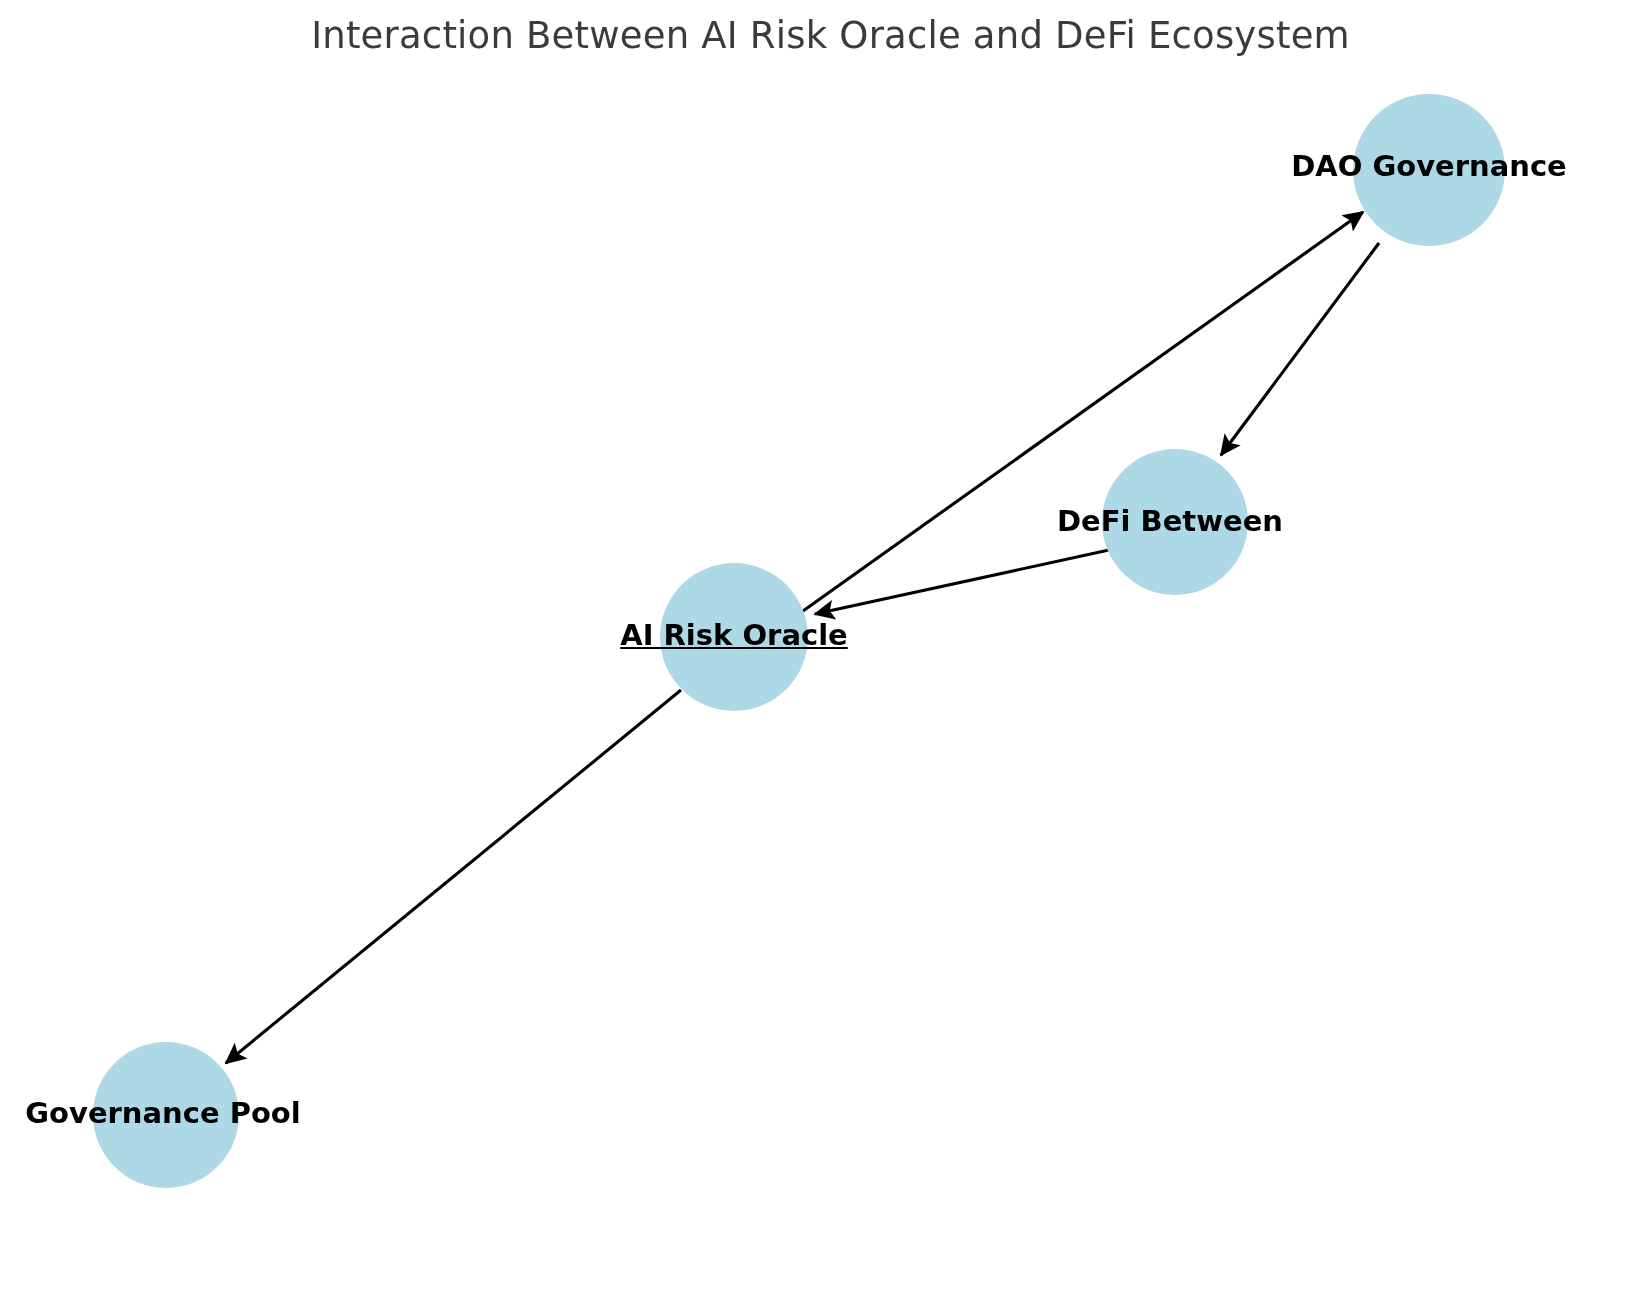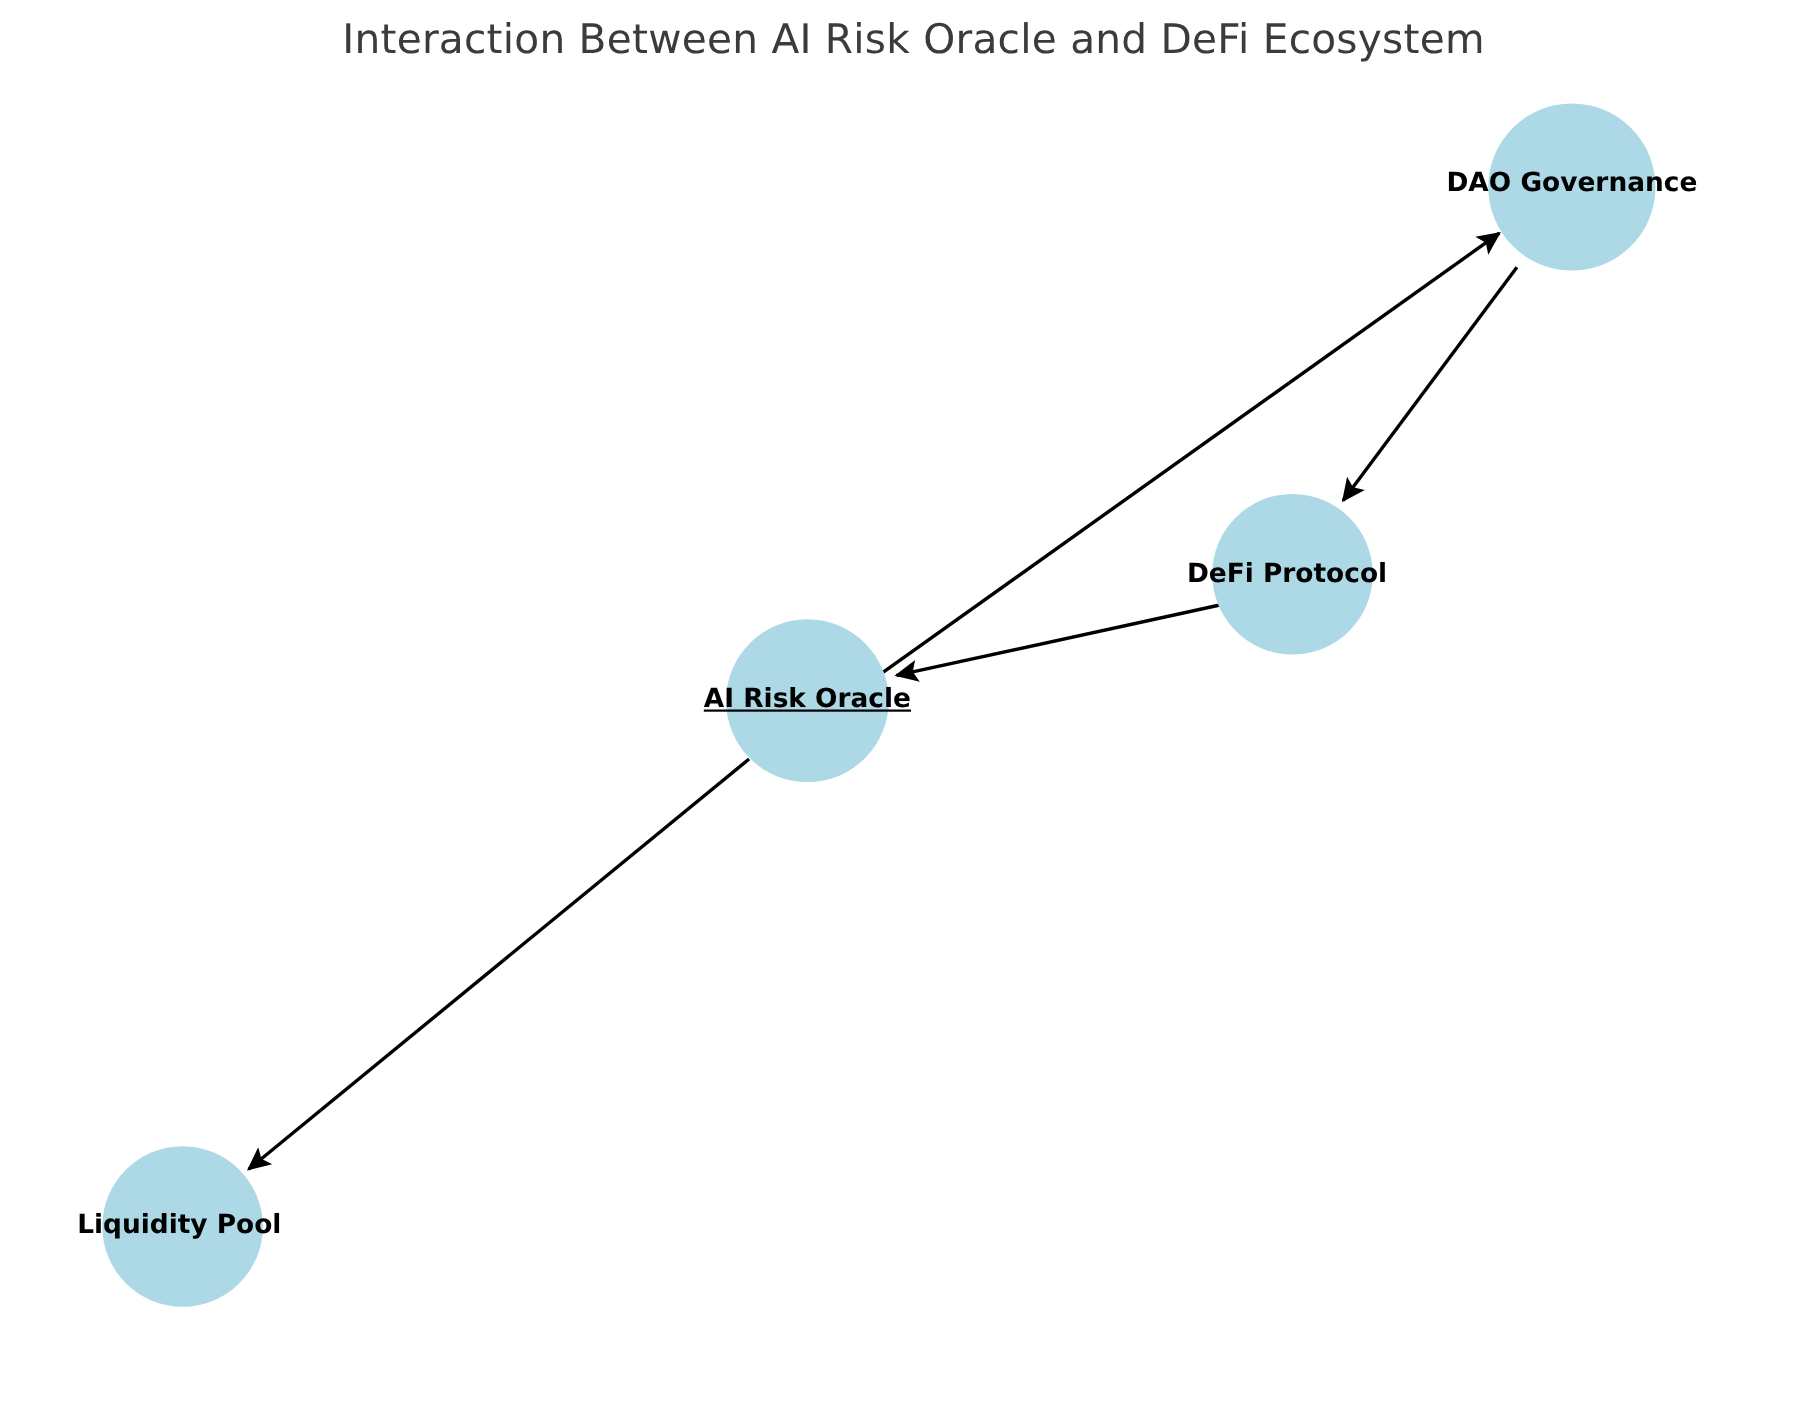--- a/index.html
+++ b/index.html
@@ -47,21 +47,21 @@
     stroke-width: 3.1;
     fill: none;
   }
   .arrow-head {
     fill: #000000;
     stroke: none;
   }
   .node-label {
     position: absolute;
     font-family: "DejaVu Sans", sans-serif;
-    font-size: 24px;
+    font-size: 29px;
     font-weight: bold;
     color: #000000;
     white-space: nowrap;
     transform: translate(-50%, -50%);
     pointer-events: none;
   }
 </style>
 </head>
 <body>
 
@@ -85,18 +85,18 @@
     <g id="nodes-layer">
         <circle cx="1418" cy="170" r="76" class="node-circle" fill="#ADD8E6"></circle>
         <circle cx="1164" cy="522" r="73" class="node-circle" fill="#ADD8E6"></circle>
         <circle cx="723" cy="637" r="74" class="node-circle" fill="#ADD8E6"></circle>
         <circle cx="155" cy="1115" r="73" class="node-circle" fill="#ADD8E6"></circle>
       </g>
   </svg>
 
   <div id="labels-layer">
       <div class="node-label" style="left: 1418px; top: 166px;">DAO Governance</div>
-      <div class="node-label" style="left: 1159px; top: 521px;">DeFi Protocol</div>
+      <div class="node-label" style="left: 1159px; top: 521px;">DeFi Between</div>
       <div class="node-label" style="left: 723px; top: 635px; text-decoration: underline;">AI Risk Oracle</div>
-      <div class="node-label" style="left: 152px; top: 1113px;">Liquidity Pool</div>
+      <div class="node-label" style="left: 152px; top: 1113px;">Governance Pool</div>
     </div>
 
 </div>
 
 </body></html>

